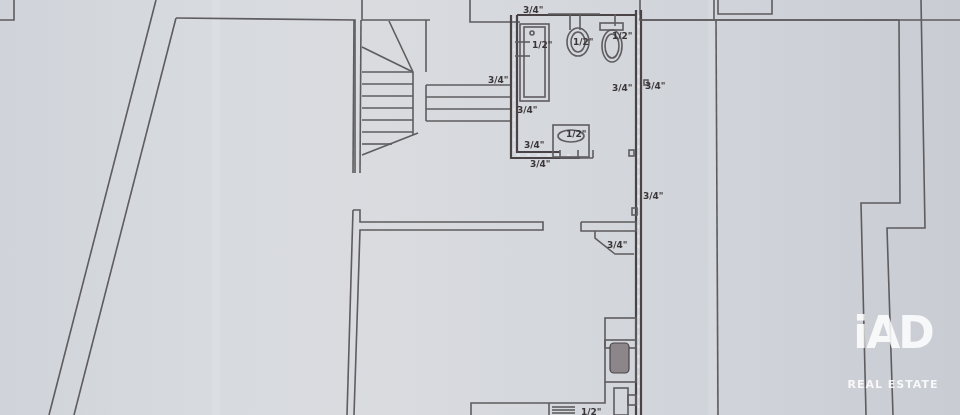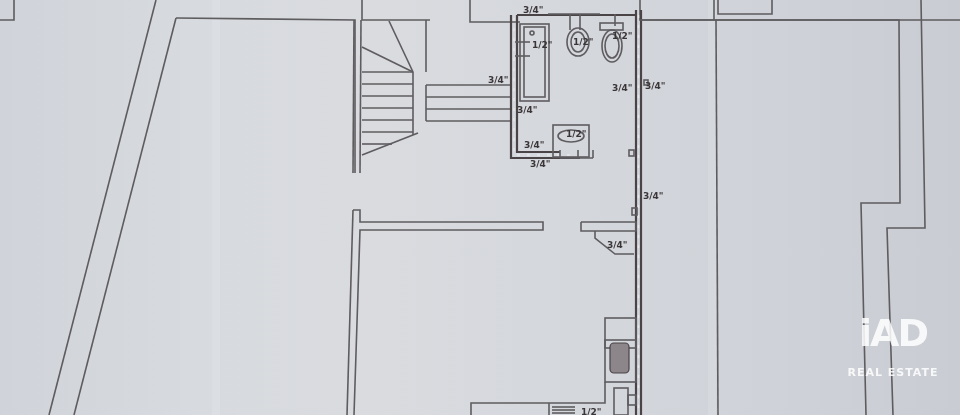--- a/index.html
+++ b/index.html
@@ -10,22 +10,22 @@
   }
   .stage { position: relative; width: 960px; height: 415px; overflow: hidden;
     background: linear-gradient(90deg, #d0d3d9 0%, #d7dade 20%, #d9dbdf 40%, #d4d7dc 60%, #cfd2d8 80%, #c9ccd2 100%); }
   .fold { position: absolute; top: 0; bottom: 0; width: 8px; background: rgba(255,255,255,0.12); }
   svg.plan { position: absolute; left: 0; top: 0; }
   .wall { fill: none; stroke: #5e5c5f; stroke-width: 1.6; }
   .pipe { fill: none; stroke: #4a4446; stroke-width: 2.2; }
   .pipe-dash { fill: none; stroke: #e8e8ea; stroke-width: 1.4; stroke-dasharray: 3 7; }
   .lbl { font-family: "DejaVu Sans", sans-serif; font-size: 9px; fill: #3a3537; font-weight: bold; }
   .logo { position: absolute; left: 838px; top: 308px; width: 110px; text-align: center; color: rgba(255,255,255,0.85); }
-  .logo-mark { font-family: "DejaVu Sans", sans-serif; font-size: 38px; font-weight: bold; letter-spacing: -2px; line-height: 50px; }
-  .logo-sub { font-family: "DejaVu Sans", sans-serif; font-size: 11px; font-weight: bold; letter-spacing: 1px; margin-top: 8px; }
+  .logo-mark { font-family: "DejaVu Sans", sans-serif; font-size: 44px; font-weight: bold; letter-spacing: -2px; line-height: 50px; }
+  .logo-sub { font-family: "DejaVu Sans", sans-serif; font-size: 11px; font-weight: bold; letter-spacing: 1px; margin-top: 20px; }
 </style>
 </head>
 <body>
 
 <div class="stage">
   <div class="fold" style="left:212px"></div>
   <div class="fold" style="left:708px"></div>
 
   <svg class="plan" width="960" height="415" viewBox="0 0 960 415">
 

